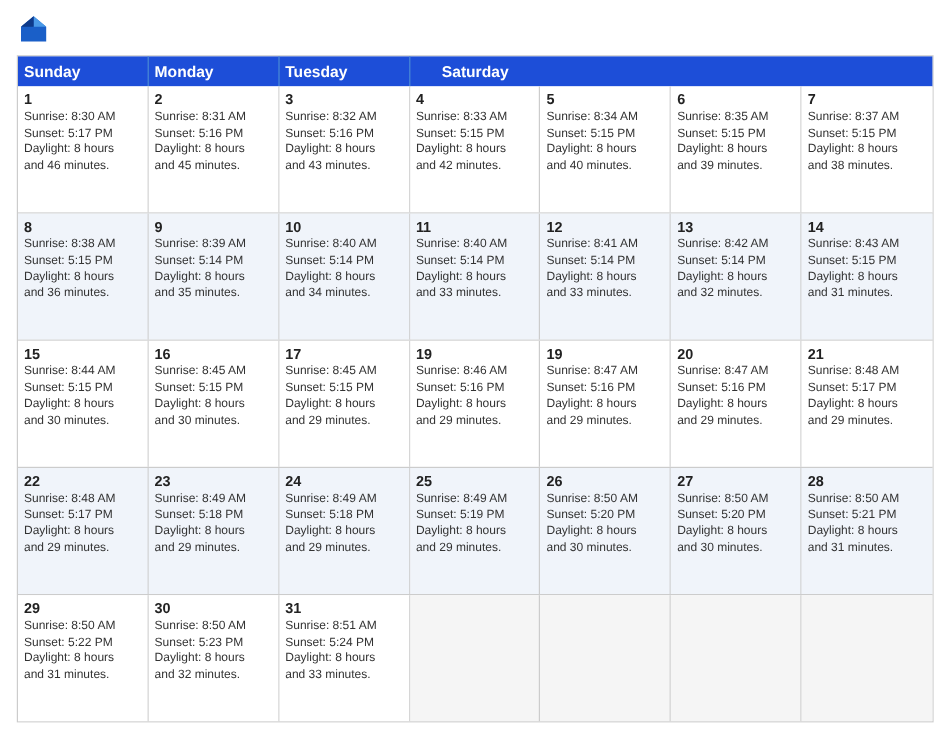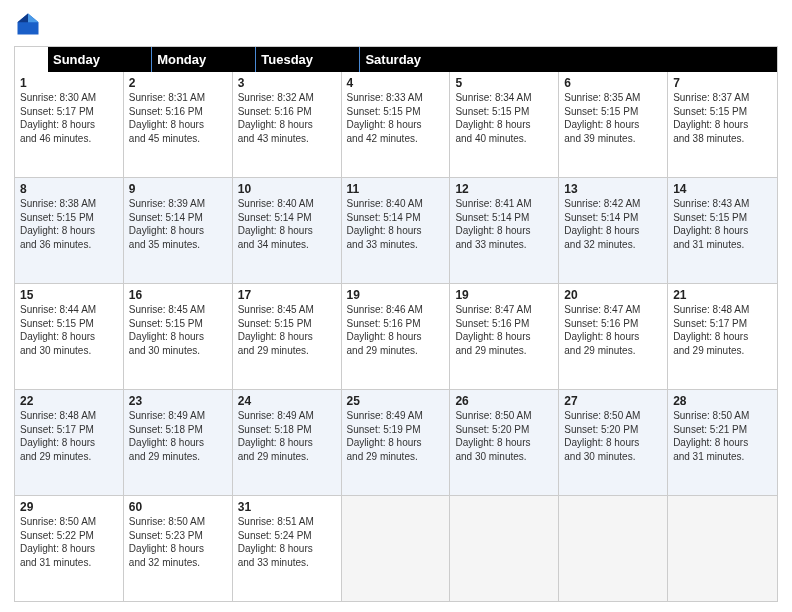--- a/index.html
+++ b/index.html
@@ -55,32 +55,31 @@
     }
     .calendar {
       flex: 1;
       display: flex;
       flex-direction: column;
       border: 1px solid #ccc;
     }
     .cal-header {
       display: grid;
       grid-template-columns: repeat(7, 1fr);
-      background: #000000;
-      margin-left: 33px;
+      background: #1d4ed8;
     }
     .cal-header-cell {
       color: #fff;
       font-weight: bold;
       font-size: 13px;
       padding: 5px 5px;
       text-align: left;
       border-right: 1px solid #4a8ad5;
     }
-    .cal-header-cell:last-child { border-right: none; }
+    .cal-header-cell:last-child { border-right: none; text-align: center; }
     .cal-body {
       flex: 1;
       display: flex;
       flex-direction: column;
     }
     .cal-row {
       display: grid;
       grid-template-columns: repeat(7, 1fr);
       flex: 1;
       border-top: 1px solid #ccc;
@@ -172,21 +171,21 @@
           <div class="cal-cell alt-row"><span class="day-num">22</span><span class="cell-text">Sunrise: 8:48 AM<br>Sunset: 5:17 PM<br>Daylight: 8 hours<br>and 29 minutes.</span></div>
           <div class="cal-cell alt-row"><span class="day-num">23</span><span class="cell-text">Sunrise: 8:49 AM<br>Sunset: 5:18 PM<br>Daylight: 8 hours<br>and 29 minutes.</span></div>
           <div class="cal-cell alt-row"><span class="day-num">24</span><span class="cell-text">Sunrise: 8:49 AM<br>Sunset: 5:18 PM<br>Daylight: 8 hours<br>and 29 minutes.</span></div>
           <div class="cal-cell alt-row"><span class="day-num">25</span><span class="cell-text">Sunrise: 8:49 AM<br>Sunset: 5:19 PM<br>Daylight: 8 hours<br>and 29 minutes.</span></div>
           <div class="cal-cell alt-row"><span class="day-num">26</span><span class="cell-text">Sunrise: 8:50 AM<br>Sunset: 5:20 PM<br>Daylight: 8 hours<br>and 30 minutes.</span></div>
           <div class="cal-cell alt-row"><span class="day-num">27</span><span class="cell-text">Sunrise: 8:50 AM<br>Sunset: 5:20 PM<br>Daylight: 8 hours<br>and 30 minutes.</span></div>
           <div class="cal-cell alt-row"><span class="day-num">28</span><span class="cell-text">Sunrise: 8:50 AM<br>Sunset: 5:21 PM<br>Daylight: 8 hours<br>and 31 minutes.</span></div>
         </div>
         <div class="cal-row">
           <div class="cal-cell"><span class="day-num">29</span><span class="cell-text">Sunrise: 8:50 AM<br>Sunset: 5:22 PM<br>Daylight: 8 hours<br>and 31 minutes.</span></div>
-          <div class="cal-cell"><span class="day-num">60</span><span class="cell-text">Sunrise: 8:50 AM<br>Sunset: 5:23 PM<br>Daylight: 8 hours<br>and 32 minutes.</span></div>
+          <div class="cal-cell"><span class="day-num">30</span><span class="cell-text">Sunrise: 8:50 AM<br>Sunset: 5:23 PM<br>Daylight: 8 hours<br>and 32 minutes.</span></div>
           <div class="cal-cell"><span class="day-num">31</span><span class="cell-text">Sunrise: 8:51 AM<br>Sunset: 5:24 PM<br>Daylight: 8 hours<br>and 33 minutes.</span></div>
           <div class="cal-cell empty"></div>
           <div class="cal-cell empty"></div>
           <div class="cal-cell empty"></div>
           <div class="cal-cell empty"></div>
         </div>
       </div>
   </div>
 </div>
 

